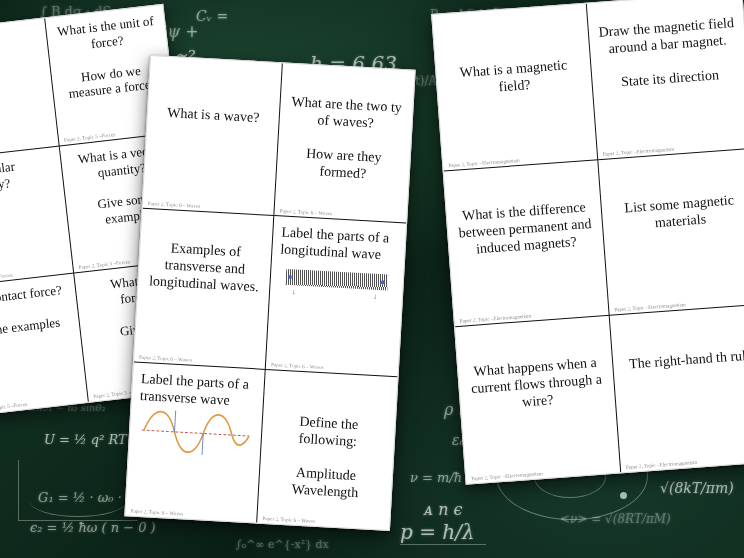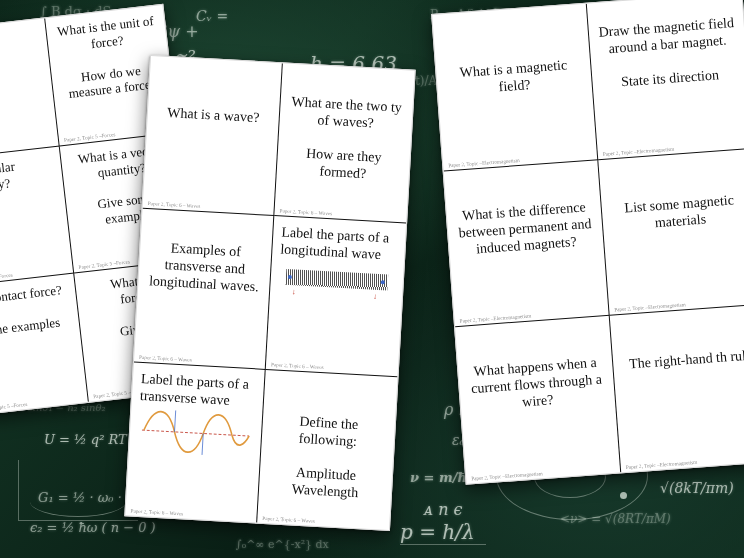--- a/index.html
+++ b/index.html
@@ -206,21 +206,21 @@
       <div class="chalk dim f-it" style="left: 660px; top: 44px; font-size: 13px;">E = mc²</div>
       <div class="chalk f-it" style="left: 668px; top: 92px; font-size: 13px;">λ = h/p</div>
       <div class="chalk dim f-it" style="left: 676px; top: 140px; font-size: 12px;">σ = ε₀E</div>
       <div class="chalk dim f-it" style="left: 676px; top: 186px; font-size: 12px;">F = ma</div>
       <div class="chalk f-it" style="left: 694px; top: 226px; font-size: 14px;">Pᵥ</div>
       <div class="chalk bright f-it" style="left: 44px; top: 432px; font-size: 13px;">U = ½ q² RT</div>
       <div class="chalk f-it" style="left: 38px; top: 490px; font-size: 13px;">G₁ = ½ · ω₀ · √ω₀</div>
       <div class="chalk f-it" style="left: 30px; top: 520px; font-size: 13px; text-align: center;">є₂ = ½ ħω ( n − 0 )</div>
       <div class="chalk f-it" style="left: 418px; top: 400px; font-size: 16px; margin-left: 26px;">ρ r</div>
       <div class="chalk f-it" style="left: 452px; top: 432px; font-size: 14px;">ε₀</div>
-      <div class="chalk f-it" style="left: 410px; top: 470px; font-size: 13px; font-weight: bold;">ν = m/ħ</div>
+      <div class="chalk f-it" style="left: 410px; top: 470px; font-size: 13px;">ν = m/ħ</div>
       <div class="chalk bright f-it" style="left: 424px; top: 500px; font-size: 16px;">ᴀ n є</div>
       <div class="chalk bright f-it" style="left: 400px; top: 520px; font-size: 20px;">p = h/λ</div>
       <div class="chalk dim f-it" style="left: 492px; top: 452px; font-size: 12px;">W = mgh</div>
       <div class="chalk bright f-it" style="left: 600px; top: 420px; font-size: 19px;">λₖ = π/ Ā</div>
       <div class="chalk bright f-it" style="left: 660px; top: 480px; font-size: 14px;">√(8kT/πm)</div>
       <div class="chalk dim f-it" style="left: 560px; top: 512px; font-size: 12px;">&lt;ν&gt; = √(8RT/πM)</div>
       <div class="chalk dim" style="left: 236px; top: 538px; font-size: 11px;">∫₀^∞ e^{-x²} dx</div>
       <div class="chalk dim f-it" style="left: 14px; top: 402px; font-size: 10px;">n₁ sinθ₁ = n₂ sinθ₂</div>
     </div>
 

